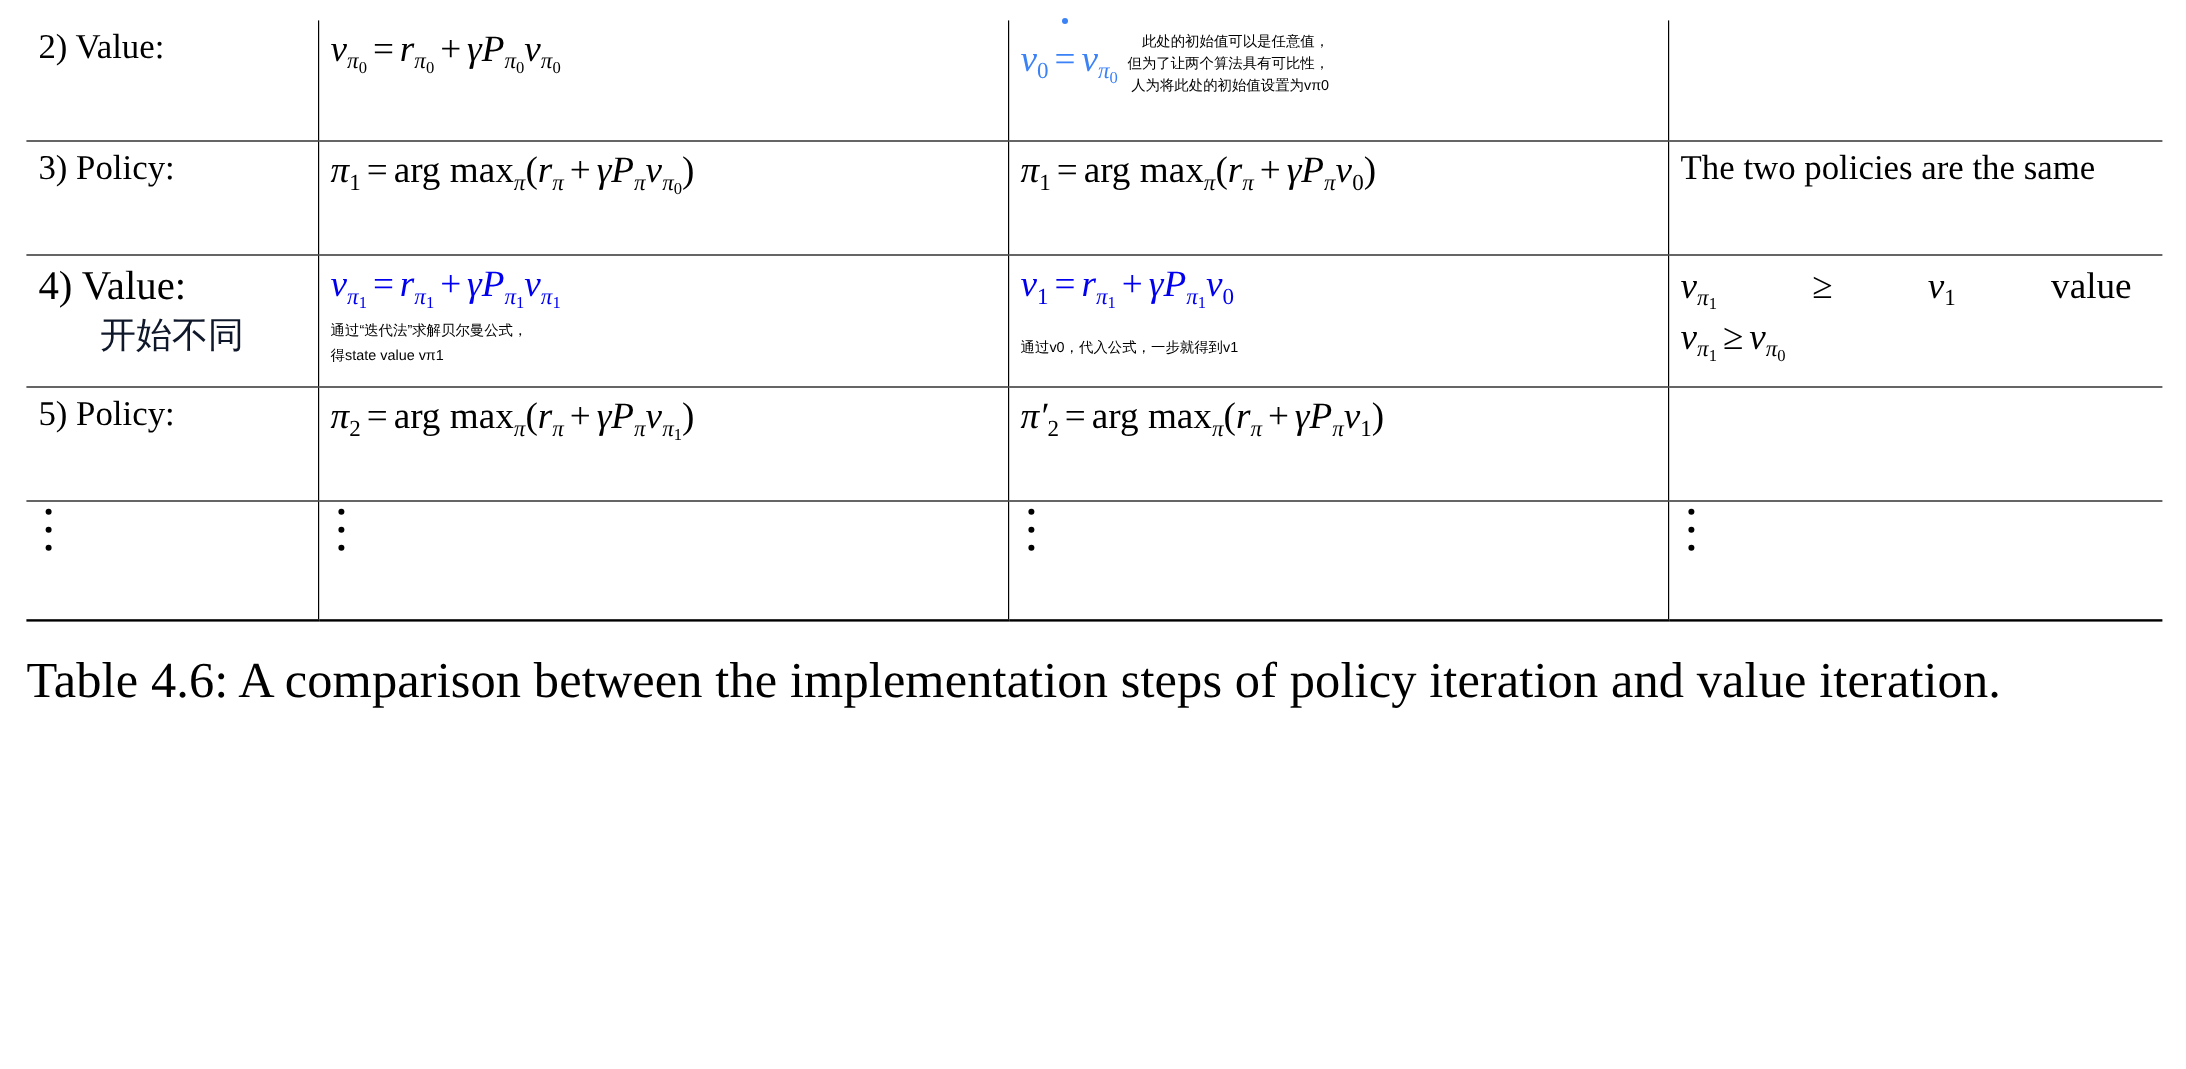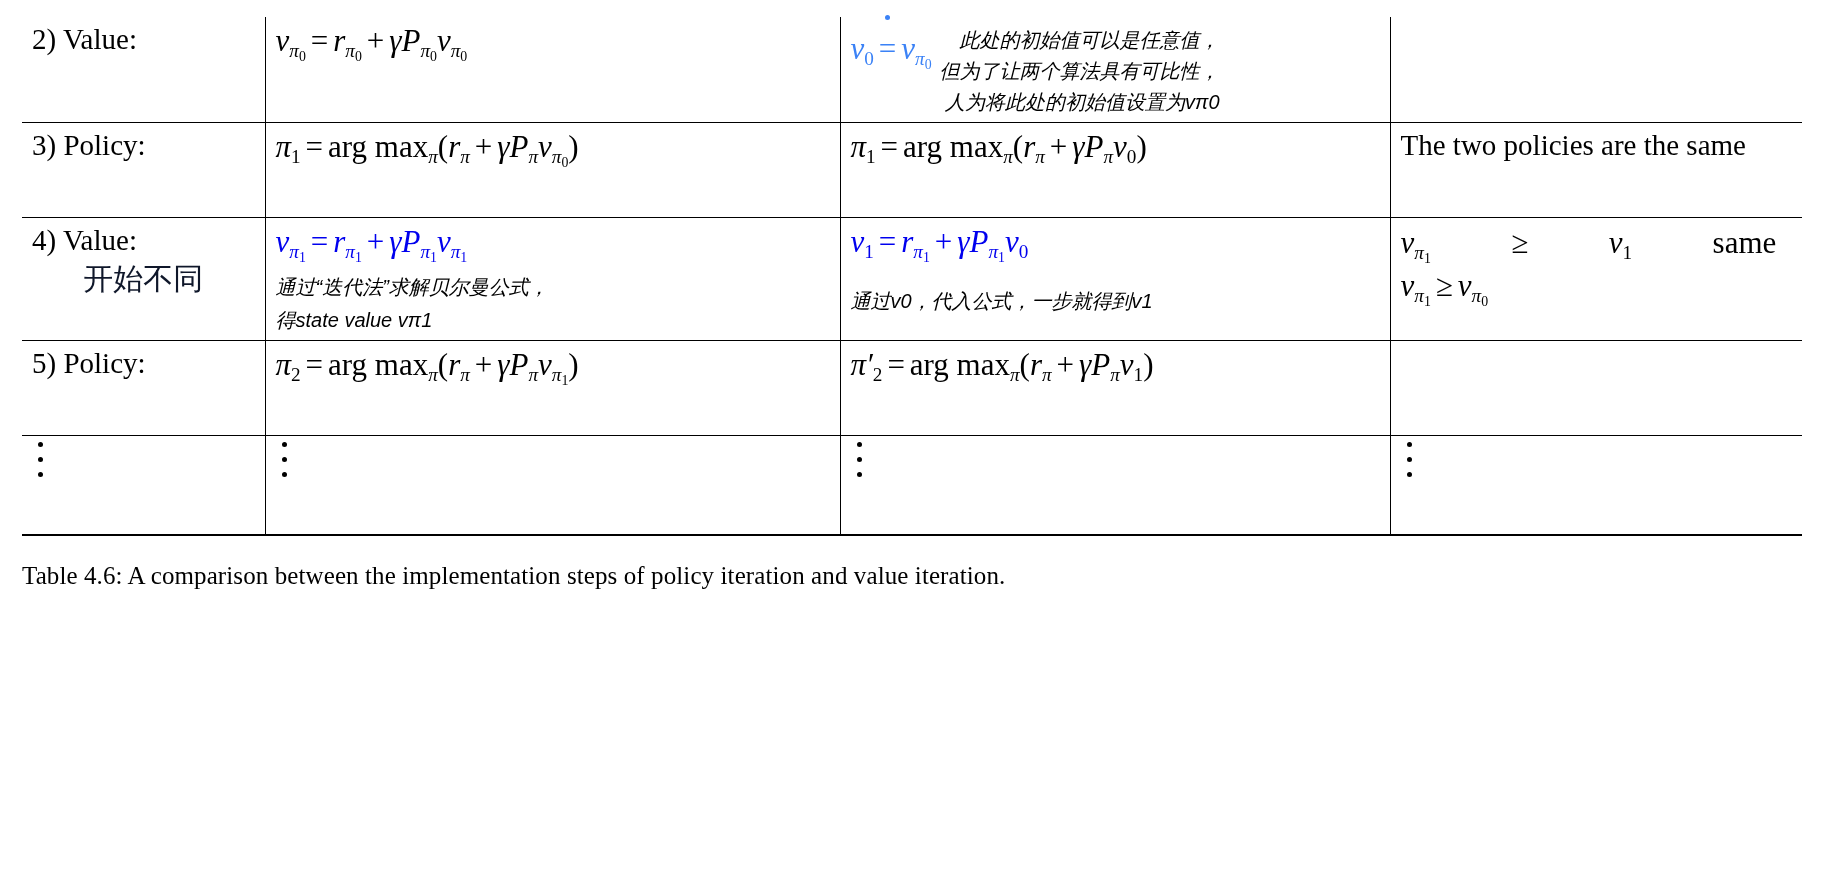--- a/index.html
+++ b/index.html
@@ -46,21 +46,21 @@
   tr.lastrow td  { border-bottom: 2.5px solid #000; }
   td.vsep { border-left: 1.6px solid #000; }
 
   .hdr td {
     font-size: 31px;
     padding-top: 8px;
     padding-bottom: 12px;
   }
 
   .step {
-    font-size: 29px;
+    font-size: 34px;
     white-space: nowrap;
   }
 
   
   .m { font-family: "Liberation Serif", "DejaVu Serif", serif; font-size: 31px; white-space: nowrap; }
   .mi { font-style: italic; }
   .up { font-style: normal; }
   sub {
     font-size: 0.62em;
     vertical-align: -0.32em;
@@ -68,24 +68,23 @@
   }
   sub sub {
     font-size: 0.72em;
     vertical-align: -0.28em;
   }
   .op { font-style: normal; padding: 0 0.16em; }
   .red  { color: #3b82f6; }
   .blue { color: #0000ee; }
 
   .cn {
-    font-size: 20px;
+    font-size: 12px;
     line-height: 1.55;
     font-family: "Liberation Sans", "DejaVu Sans", sans-serif;
-    font-style: italic;
   }
   .cn-right { text-align: right; }
 
   .r2-value-cell { position: relative; }
   .r2-flex { display: flex; align-items: flex-start; }
   .r2-formula { padding-top: 8px; white-space: nowrap; }
   .r2-note { padding-left: 8px; padding-top: 2px; }
 
   .r4-note { margin-top: 6px; }
   .r4-note2 { margin-top: 2px; }
@@ -116,21 +115,21 @@
   .vdots span {
     display: block;
     width: 5px; height: 5px;
     background: #000;
     border-radius: 50%;
     margin: 0 0 10px 6px;
   }
 
   .caption {
     margin: 26px 0 0 22px;
-    font-size: 25px;
+    font-size: 42px;
     letter-spacing: 0.1px;
   }
   .dotover {
     position: relative;
     display: inline-block;
   }
   .dotover::after {
     content: "";
     position: absolute;
     left: 50%;
@@ -211,21 +210,21 @@
           <span class="m blue">
             <span class="mi">v</span><sub class="up">1</sub><span class="op">=</span><span class="mi">r</span><sub>π<sub class="up">1</sub></sub><span class="op">+</span><span class="mi">γ</span><span class="mi">P</span><sub>π<sub class="up">1</sub></sub><span class="mi">v</span><sub class="up">0</sub>
           </span>
           <div class="cn" style="margin-top:20px;">通过v0，代入公式，一步就得到v1</div>
         </td>
         <td class="vsep">
           <div class="cmt-line cmt-spread">
             <span class="m"><span class="mi">v</span><sub>π<sub class="up">1</sub></sub></span>
             <span class="m up">≥</span>
             <span class="m"><span class="mi">v</span><sub class="up">1</sub></span>
-            <span class="m up">same</span>
+            <span class="m up">value</span>
           </div>
           <div class="cmt-line">
             <span class="m"><span class="mi">v</span><sub>π<sub class="up">1</sub></sub><span class="op">≥</span><span class="mi">v</span><sub>π<sub class="up">0</sub></sub></span>
           </div>
         </td>
       </tr>
 
       <tr class="brow" style="height:95px;">
         <td class="step">5) Policy:</td>
         <td class="vsep">

